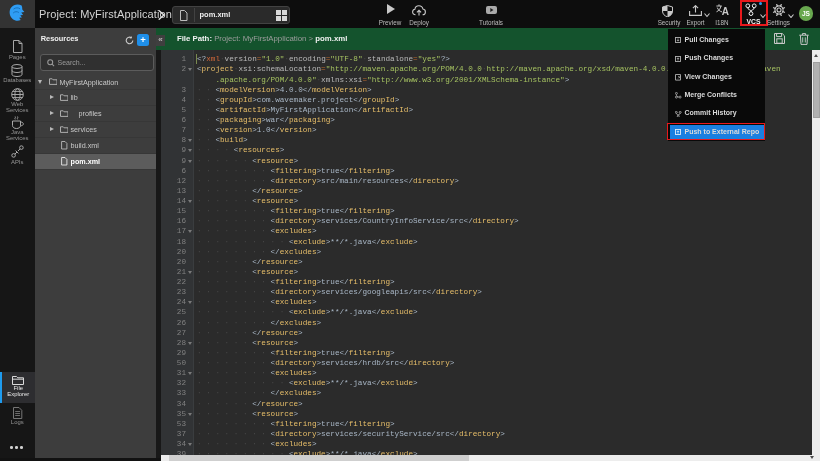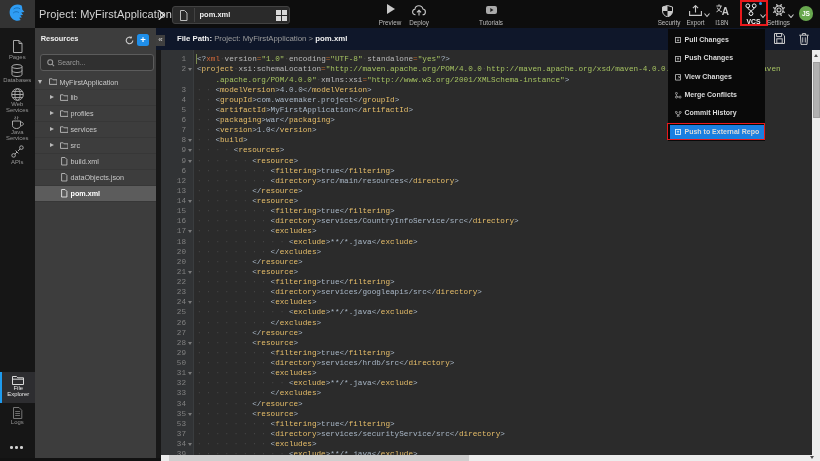--- a/index.html
+++ b/index.html
@@ -49,21 +49,21 @@
   font-size:7.2px;color:#c9c9c9;line-height:15.4px;white-space:nowrap}
 .trow.sel{background:#5c5c5c;color:#fff;font-weight:bold}
 .tcaret{position:absolute;top:5.4px;width:0;height:0}
 .tc-d{border-left:2.6px solid transparent;border-right:2.6px solid transparent;border-top:4px solid #b9b9b9}
 .tc-r{border-top:2.6px solid transparent;border-bottom:2.6px solid transparent;border-left:4px solid #b9b9b9;top:4.8px}
 .ticon{position:absolute;top:3.6px}
 .ttext{position:absolute;top:0}
 
 #divider{position:absolute;left:155.5px;top:28px;width:5px;height:433px;background:#181818}
 
-#filebar{position:absolute;left:155.5px;top:28px;width:664.5px;height:22px;background:#0f172a}
+#filebar{position:absolute;left:155.5px;top:28px;width:664.5px;height:22px;background:#14532d}
 #fptext{position:absolute;left:21.4px;top:0;height:22px;line-height:22px;font-size:7.8px;color:#9e9e9e}
 
 #editor{position:absolute;left:160.5px;top:50px;width:651.5px;height:404.5px;background:#2b2b2b;overflow:hidden}
 #gutter{position:absolute;left:0;top:4.3px;width:33.5px}
 #gutterbg{position:absolute;left:0;top:0;width:33.5px;height:404.5px;background:#313335;border-right:1px solid #3a3d3f}
 .gr{height:10.13px;line-height:10.13px;font-family:"Liberation Mono",monospace;font-size:7.67px;
   color:#808080;text-align:right;white-space:nowrap}
 .gn{display:inline-block;width:25.4px;text-align:right}
 .gm{display:inline-block;width:8px;text-align:left;vertical-align:top}
 .gm i{display:inline-block;width:0;height:0;border-left:2.2px solid transparent;
@@ -267,55 +267,38 @@
           </span>
           <span class="ttext" style="left:36px">lib</span>
         </div>
 <div class="trow">
           <span class="tcaret tc-r" style="left:15.5px"></span>
           <span class="ticon" style="left:25px">
             <svg width="8.5" height="7" viewBox="0 0 8.5 7">
 <path d="M0.5 0.8 H3.2 L4.1 1.8 H8 V6.4 H0.5 Z" fill="none" stroke="#b9b9b9" stroke-width="0.9"></path>
             </svg>
           </span>
-          <span class="ttext" style="left:36px">profiles</span>
+          <span class="ttext" style="left:44px">profiles</span>
         </div>
 <div class="trow">
           <span class="tcaret tc-r" style="left:15.5px"></span>
           <span class="ticon" style="left:25px">
             <svg width="8.5" height="7" viewBox="0 0 8.5 7">
 <path d="M0.5 0.8 H3.2 L4.1 1.8 H8 V6.4 H0.5 Z" fill="none" stroke="#b9b9b9" stroke-width="0.9"></path>
             </svg>
           </span>
           <span class="ttext" style="left:36px">services</span>
         </div>
 <div class="trow">
-          <span class="tcaret tc-r" style="left:15.5px"></span>
-          <span class="ticon" style="left:25px">
-            <svg width="8.5" height="7" viewBox="0 0 8.5 7">
-<path d="M0.5 0.8 H3.2 L4.1 1.8 H8 V6.4 H0.5 Z" fill="none" stroke="#b9b9b9" stroke-width="0.9"></path>
-            </svg>
-          </span>
-          <span class="ttext" style="left:36px">src</span>
-        </div>
-<div class="trow">
           <span class="ticon" style="left:26.5px;top:3.4px">
             <svg width="6.5" height="8.5" viewBox="0 0 6.5 8.5">
 <path d="M0.6 0.5 H4 L5.9 2.4 V8 H0.6 Z" fill="none" stroke="#b9b9b9" stroke-width="0.9"></path>
             </svg>
           </span>
           <span class="ttext" style="left:36px">build.xml</span>
-        </div>
-<div class="trow">
-          <span class="ticon" style="left:26.5px;top:3.4px">
-            <svg width="6.5" height="8.5" viewBox="0 0 6.5 8.5">
-<path d="M0.6 0.5 H4 L5.9 2.4 V8 H0.6 Z" fill="none" stroke="#b9b9b9" stroke-width="0.9"></path>
-            </svg>
-          </span>
-          <span class="ttext" style="left:36px">dataObjects.json</span>
         </div>
 <div class="trow sel">
           <span class="ticon" style="left:26.5px;top:3.4px">
             <svg width="6.5" height="8.5" viewBox="0 0 6.5 8.5">
 <path d="M0.6 0.5 H4 L5.9 2.4 V8 H0.6 Z" fill="none" stroke="#e8e8e8" stroke-width="0.9"></path>
             </svg>
           </span>
           <span class="ttext" style="left:36px">pom.xml</span>
         </div>
 </div>

